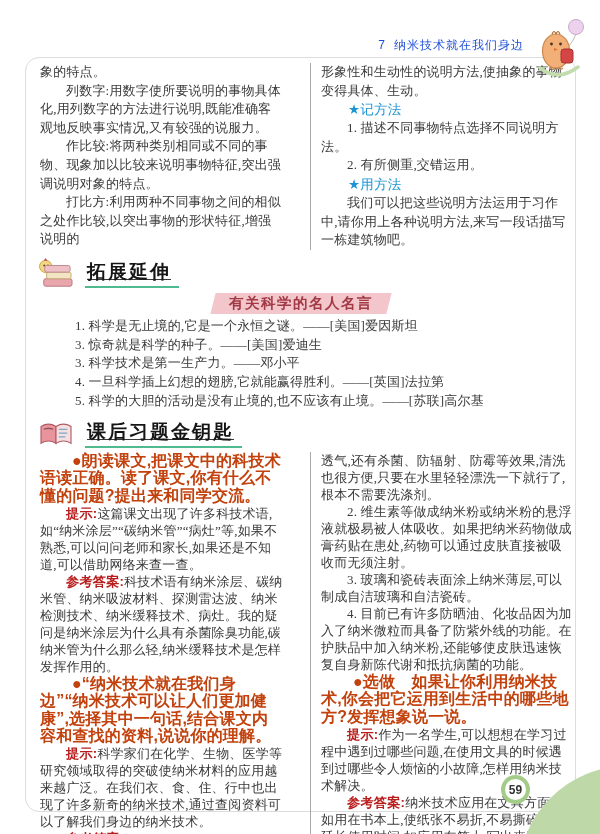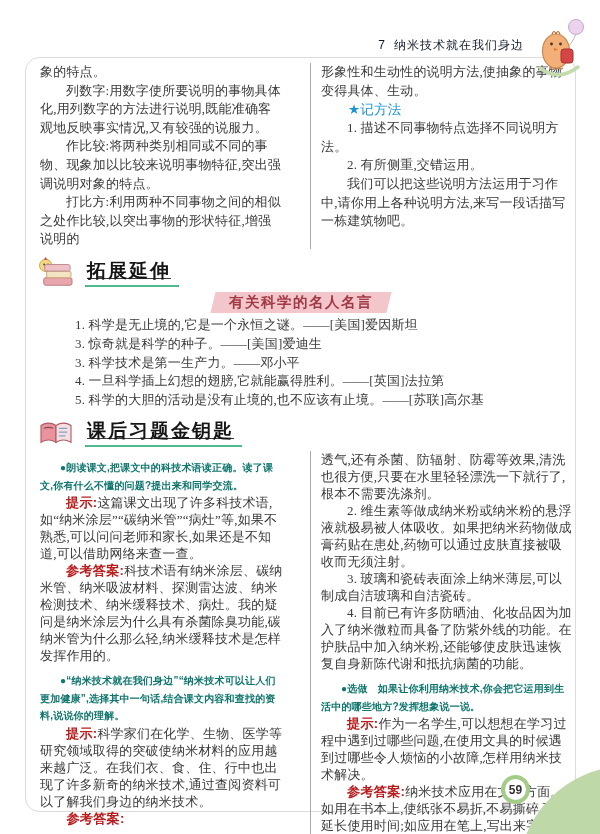--- a/index.html
+++ b/index.html
@@ -8,42 +8,42 @@
     position:relative; width:600px; height:834px; background:#fff; overflow:hidden;
     font-family:"Liberation Serif","DejaVu Serif",serif; color:#3a3a3a;
   }
   .frame {
     position:absolute; left:25px; top:57px; width:551px; height:755px;
     border:1px solid #dcdcdc; border-radius:14px; z-index:0;
   }
   .chapter-header {
     position:absolute; top:37px; right:76px; z-index:2;
     font-family:"Liberation Sans","DejaVu Sans",sans-serif;
-    font-size:12px; color:#0f172a; letter-spacing:1px;
+    font-size:12px; color:#1d4ed8; letter-spacing:1px;
   }
   .chapter-header .num { margin-right:8px; }
   .mascot { position:absolute; top:16px; right:12px; width:58px; height:64px; z-index:3; }
 
   .content { position:absolute; left:25px; top:57px; width:551px; z-index:2; }
 
   .cols { display:flex; align-items:stretch; padding-left:15px; padding-right:3px;gap:20px; }
   .col-l { width:250px; flex:none; padding-right:7px; }
   .col-r { flex:1; border-left:1px solid #a9a9a9; padding-left:10px; }
 
   p { margin:0; font-size:13px; line-height:18.6px; letter-spacing:0.2px; }
   .ind { text-indent:2em; }
   .qa p { line-height:17px; }
 
   .blue-head {
     font-family:"Liberation Sans","DejaVu Sans",sans-serif;
     color:#1c95d4; font-weight:normal; font-size:13.5px; line-height:19px;
   }
   .q {
     font-family:"Liberation Sans","DejaVu Sans",sans-serif;
-    color:#0f766e; font-weight:600; font-size:10px; line-height:17.6px !important;margin-top:8px;
+    color:#c2410c; font-weight:600; font-size:16px; line-height:17.6px !important;
   }
   .lbl {
     font-family:"Liberation Sans","DejaVu Sans",sans-serif;
     color:#b91c1c; font-weight:600; font-size:13.2px;
   }
 
   .section-head { display:flex; align-items:center; gap:10px; margin:8px 0 3px 12px;text-decoration:underline; }
   .section-head svg { flex:none; }
   .section-title {
     font-size:19px; font-weight:bold; color:#151515; letter-spacing:2px;
@@ -106,20 +106,21 @@
         <p>象的特点。</p>
         <p class="ind">列数字:用数字使所要说明的事物具体化,用列数字的方法进行说明,既能准确客观地反映事实情况,又有较强的说服力。</p>
         <p class="ind">作比较:将两种类别相同或不同的事物、现象加以比较来说明事物特征,突出强调说明对象的特点。</p>
         <p class="ind">打比方:利用两种不同事物之间的相似之处作比较,以突出事物的形状特征,增强说明的</p>
       </div>
       <div class="col-r">
         <p>形象性和生动性的说明方法,使抽象的事物变得具体、生动。</p>
         <p class="blue-head ind">★记方法</p>
         <p class="ind">1. 描述不同事物特点选择不同说明方法。</p>
         <p class="ind">2. 有所侧重,交错运用。</p>
+        <p class="blue-head ind">★用方法</p>
         <p class="ind">我们可以把这些说明方法运用于习作中,请你用上各种说明方法,来写一段话描写一栋建筑物吧。</p>
       </div>
     </div>
 
     <div class="section-head">
       <svg width="38" height="32" viewBox="0 0 40 34">
         <circle cx="9" cy="9" r="6.5" fill="#f3d784" stroke="#c9a23e" stroke-width="1"></circle>
         <circle cx="7.5" cy="8" r="1" fill="#5a4420"></circle>
           <circle cx="11.5" cy="8" r="1" fill="#5a4420"></circle>
         <path d="M7 3 l2 -3 l2 3 z" fill="#c94f4f"></path>

